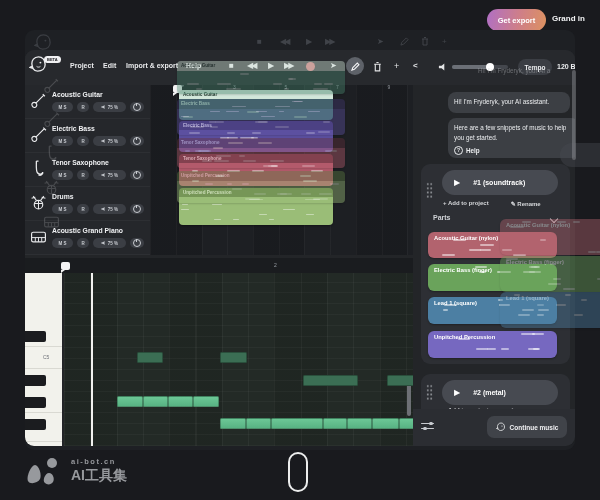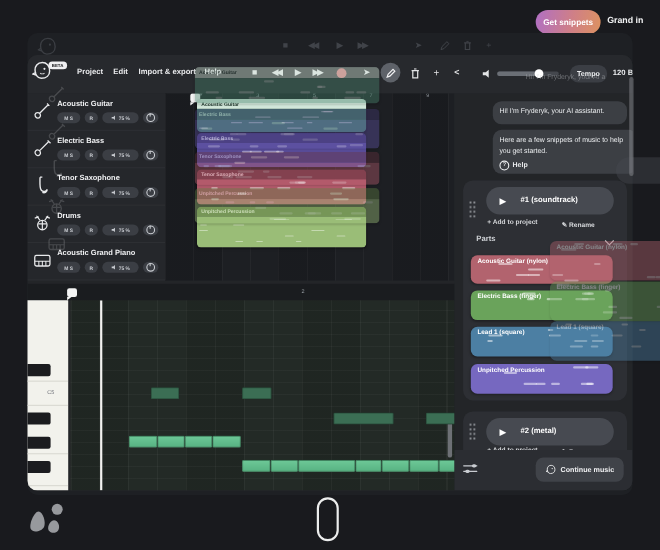--- a/index.html
+++ b/index.html
@@ -115,21 +115,21 @@
   
   .watermark{left:25px;top:455px;display:flex;align-items:center;gap:8px;z-index:6;}
   .wm-text .l1{color:#97999d;font-size:7.5px;font-weight:bold;letter-spacing:1.5px;}
   .wm-text .l2{color:#97999d;font-size:14px;font-weight:bold;margin-top:1px;}
   .capsule{left:288px;top:452px;width:16px;height:36px;border:2px solid #eceded;border-radius:10px;z-index:6;}
   .logo-bird{width:19px;height:19px;}
 </style>
 </head>
 <body>
 
-<div class="abs get-started">Get snippets</div>
+<div class="abs get-started">Get export</div>
 <div class="abs sign-in">Grand in</div>
 
 <div class="abs back-window">
   <div class="back-row">
     <svg class="logo-bird" style="position:absolute;left:9px;top:-1px;opacity:.7" viewBox="0 0 20 20">
       <path d="M10 2 C5 2 3 6 3 9 C3 13 5 17 9 17 C14 17 17 14 17 10 C17 5 14 2 10 2 Z M4 11 L1 13 L4 14" fill="none" stroke="#6a6e75" stroke-width="1.3"></path>
       <circle cx="12" cy="8" r="1" fill="#6a6e75"></circle>
     </svg>
     <span class="back-icon" style="left:232px">■</span>
     <span class="back-icon" style="left:255px;letter-spacing:-2px">◀◀</span>
@@ -592,14 +592,18 @@
       <div class="dash" style="background: rgba(255, 255, 255, 0.5); left: 65.352px; top: 2px; width: 5.52181px;"></div>
     </div>
   </div>
 
 <div class="abs watermark">
   <svg width="38" height="32" viewBox="0 0 38 32">
     <path d="M3 26 C1 22 6 10 10 10 C14 10 17 20 15 24 C13 28 5 30 3 26 Z" fill="#97999d"></path>
     <path d="M20 28 C17 26 20 18 24 18 C28 18 30 24 28 27 C26 30 22 30 20 28 Z" fill="#97999d"></path>
     <circle cx="27" cy="8" r="5" fill="#97999d"></circle>
   </svg>
+  <div class="wm-text">
+    <div class="l1">ai-bot.cn</div>
+    <div class="l2">AI工具集</div>
+  </div>
 </div>
 <div class="abs capsule"></div>
 
 </body></html>

